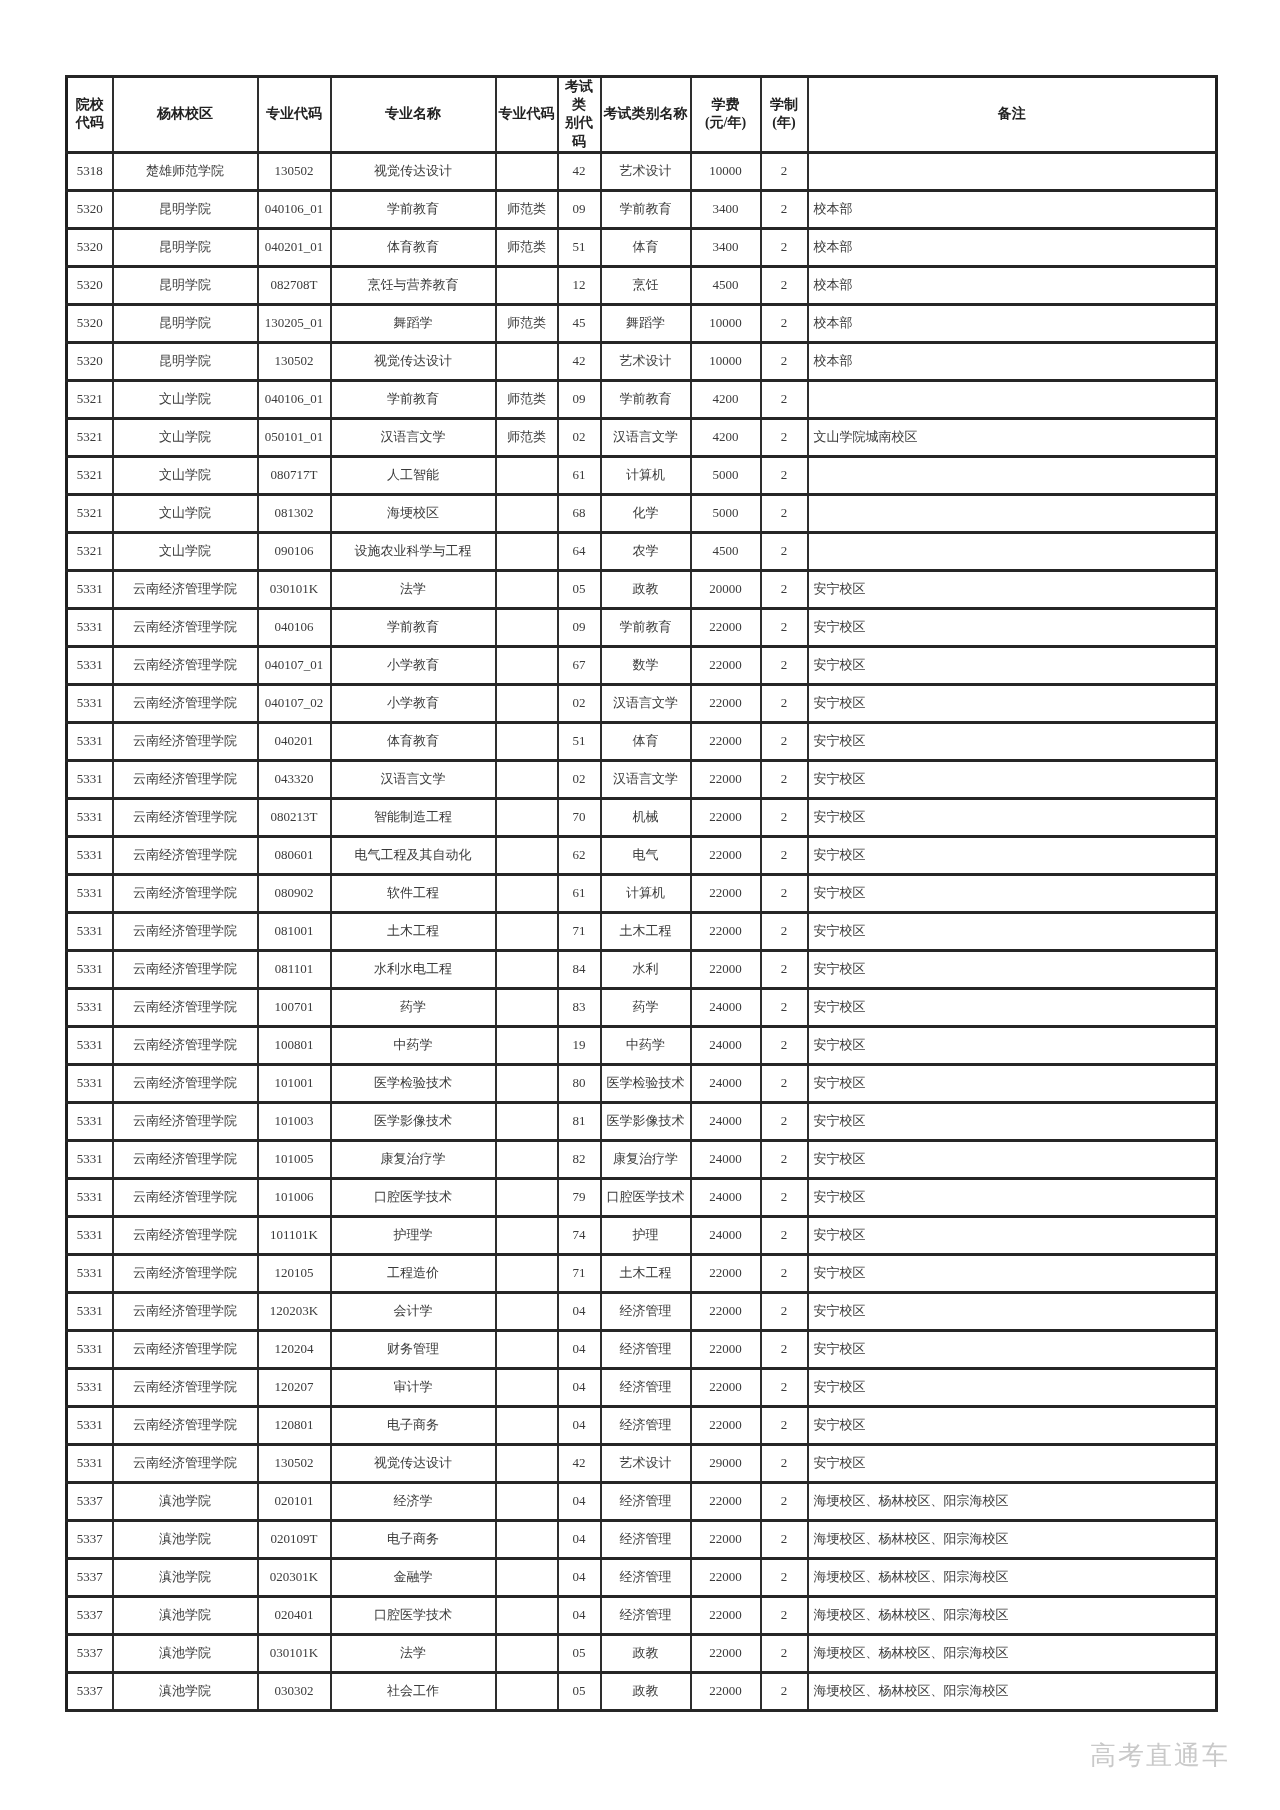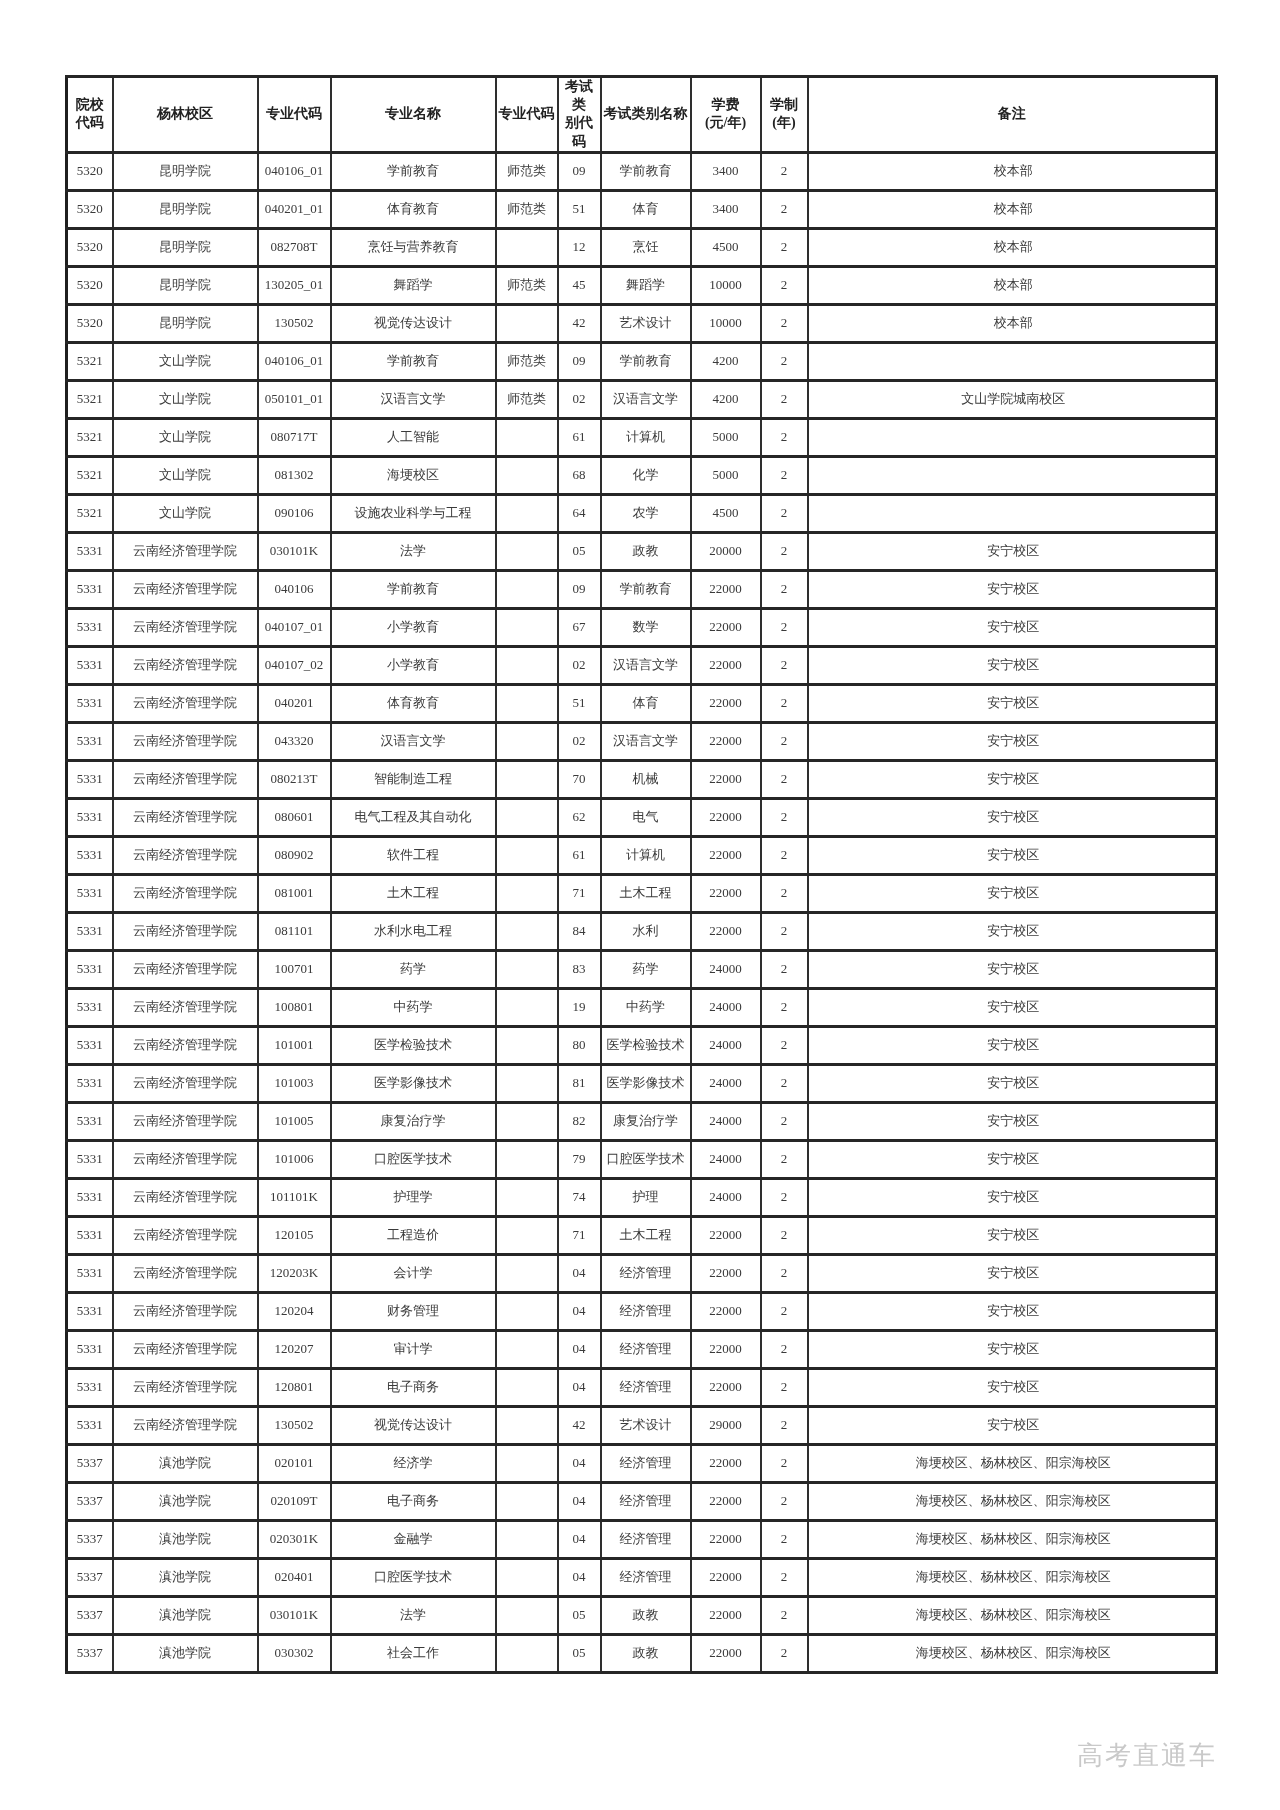--- a/index.html
+++ b/index.html
@@ -47,26 +47,26 @@
     font-weight: bold;
     color: #222222;
     white-space: pre-line;
     line-height: 1.3;
     margin-left: 44px;
   }
   table.grid td {
     height: 35px;
   }
   table.grid td.remark {
-    text-align: center;
+    text-align: left;
     padding-left: 5px;
   }
   .watermark {
     position: absolute;
-    right: 63px;
+    right: 50px;
     top: 1738px;
     font-size: 26px;
     color: #c9c9c9;
     letter-spacing: 2px;
     font-family: "Liberation Sans", "DejaVu Sans", sans-serif;
   }
 </style>
 </head>
 <body>
 
@@ -98,20 +98,32 @@
         <th>考试类别名称</th>
         <th>学费
 (元/年)</th>
         <th>学制
 (年)</th>
         <th>备注</th>
       </tr>
     </thead>
     <tbody>
         <tr>
+          <td>5318</td>
+          <td>楚雄师范学院</td>
+          <td>130502</td>
+          <td>视觉传达设计</td>
+          <td></td>
+          <td>42</td>
+          <td>艺术设计</td>
+          <td>10000</td>
+          <td>2</td>
+          <td class="remark"></td>
+        </tr>
+        <tr>
           <td>5320</td>
           <td>昆明学院</td>
           <td>040106_01</td>
           <td>学前教育</td>
           <td>师范类</td>
           <td>09</td>
           <td>学前教育</td>
           <td>3400</td>
           <td>2</td>
           <td class="remark">校本部</td>

